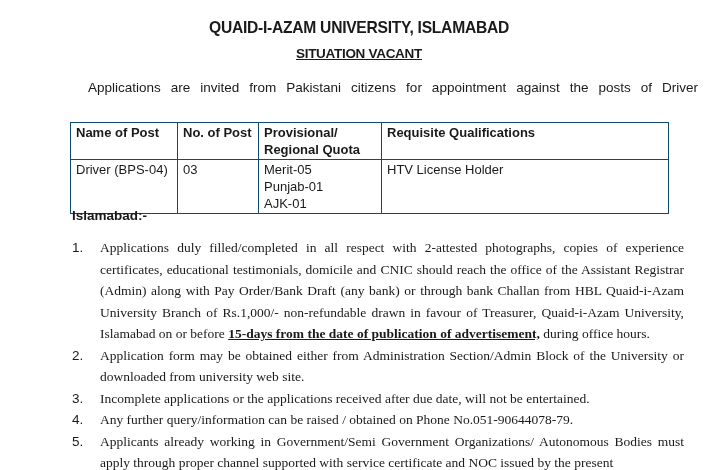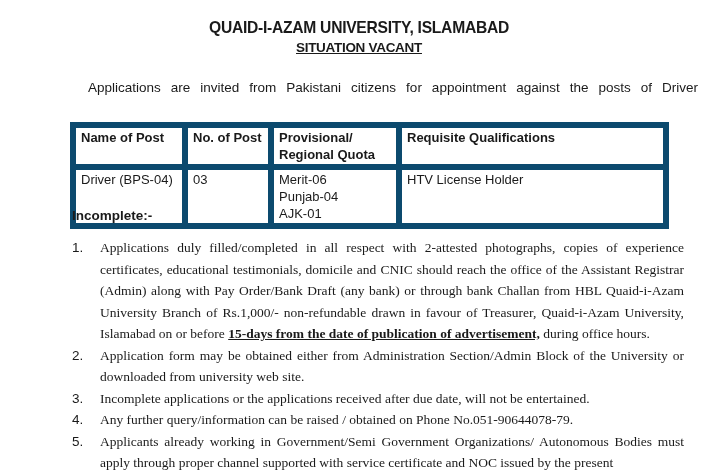--- a/index.html
+++ b/index.html
@@ -1,29 +1,29 @@
 <!DOCTYPE html>
 <html><head>
 <meta charset="utf-8">
 <style>
   html,body{margin:0;padding:0;background:#ffffff;}
   body{width:718px;height:470px;overflow:hidden;position:relative;
        font-family:"Liberation Sans",sans-serif;color:#1a1a1a;}
   .page{position:absolute;left:0;top:0;width:718px;height:470px;}
   .title{position:absolute;left:0;width:718px;text-align:center;top:18px;
          font-size:17px;font-weight:bold;letter-spacing:-0.3px;transform:scaleX(0.92);}
-  .subtitle{position:absolute;left:0;width:718px;text-align:center;top:40px;
+  .subtitle{position:absolute;left:0;width:718px;text-align:center;top:46px;
          font-size:13.5px;font-weight:bold;text-decoration:underline;letter-spacing:-0.3px;}
   .intro{position:absolute;left:88px;width:610px;top:77px;font-size:13.5px;line-height:22px;
          text-align:justify;text-indent:0;}
   .intro .l1{display:block;text-align:justify;text-align-last:justify;}
   .intro .l2{display:block;margin-left:-52px;}
   table.posts{position:absolute;left:70px;top:122px;width:599px;border-collapse:collapse;
          font-size:13px;}
-  table.posts td, table.posts th{border:6px solid #0c4a6e;vertical-align:top;padding:1px 5px;
+  table.posts td, table.posts th{border:1px solid #0c4a6e;vertical-align:top;padding:1px 5px;
          line-height:17px;text-align:left;}
   table.posts th{font-weight:bold;height:32px;}
   table.posts td{height:48px;}
   .c1{width:96px;} .c2{width:70px;} .c3{width:112px;}
   .center{text-align:center;}
   .cond-head{position:absolute;left:72px;top:208px;font-size:13.5px;font-weight:bold;}
   .list{position:absolute;left:72px;top:237px;width:612px;font-size:13.5px;}
   .item{position:relative;padding-left:28px;line-height:21.5px;text-align:justify;margin-bottom:0;}
   .item .num{position:absolute;left:0;top:0;}
   .item .txt{display:block;font-family:Liberation Serif, serif;}
@@ -46,30 +46,30 @@
         <tr>
       <th class="c1">Name of Post</th>
       <th class="c2">No. of Post</th>
       <th class="c3">Provisional/ Regional Quota</th>
       <th>Requisite Qualifications</th>
     </tr>
     <tr>
       <td>Driver (BPS-04)</td>
       <td class="center">03</td>
       <td>
-        <div>Merit-06</div>
-        <div>Punjab-04</div>
+        <div>Merit-05</div>
+        <div>Punjab-01</div>
         <div>AJK-01</div>
       </td>
       <td>HTV License Holder</td>
     </tr>
   </tbody>
     </table>
 
-  <div class="cond-head">Incomplete:-</div>
+  <div class="cond-head">Islamabad:-</div>
 
   <div class="list">
     <div class="item">
       <span class="num">1.</span>
       <span class="txt"><span>Applications duly filled/completed in all respect with 2-attested photographs, copies of experience certificates, educational testimonials, domicile and CNIC should reach the office of the Assistant Registrar (Admin) along with Pay Order/Bank Draft (any bank) or through bank Challan from HBL Quaid-i-Azam University Branch of Rs.1,000/- non-refundable drawn in favour of Treasurer, Quaid-i-Azam University, Islamabad on or before </span><span class="bu">15-days from the date of publication of advertisement,</span><span> during office hours.</span></span>
     </div>
     <div class="item">
       <span class="num">2.</span>
       <span class="txt">Application form may be obtained either from Administration Section/Admin Block of the University or downloaded from university web site.</span>
     </div>

